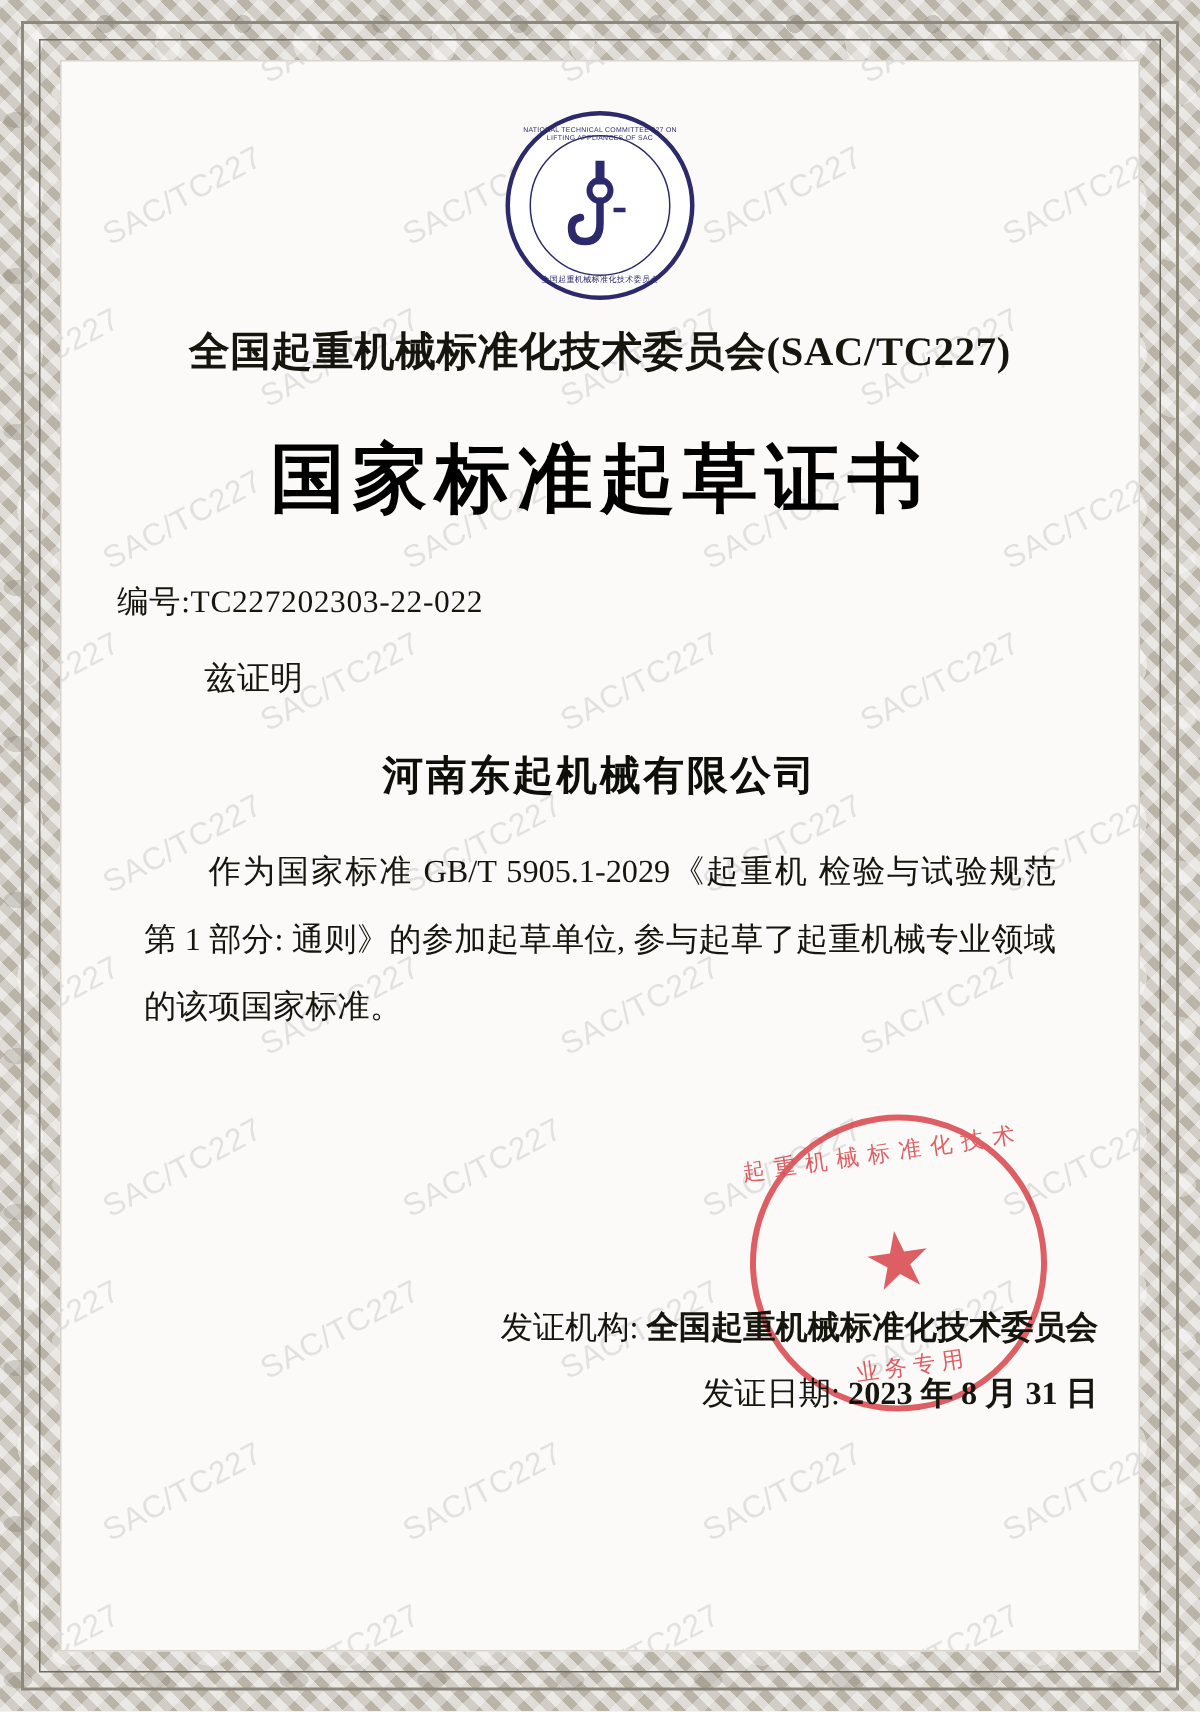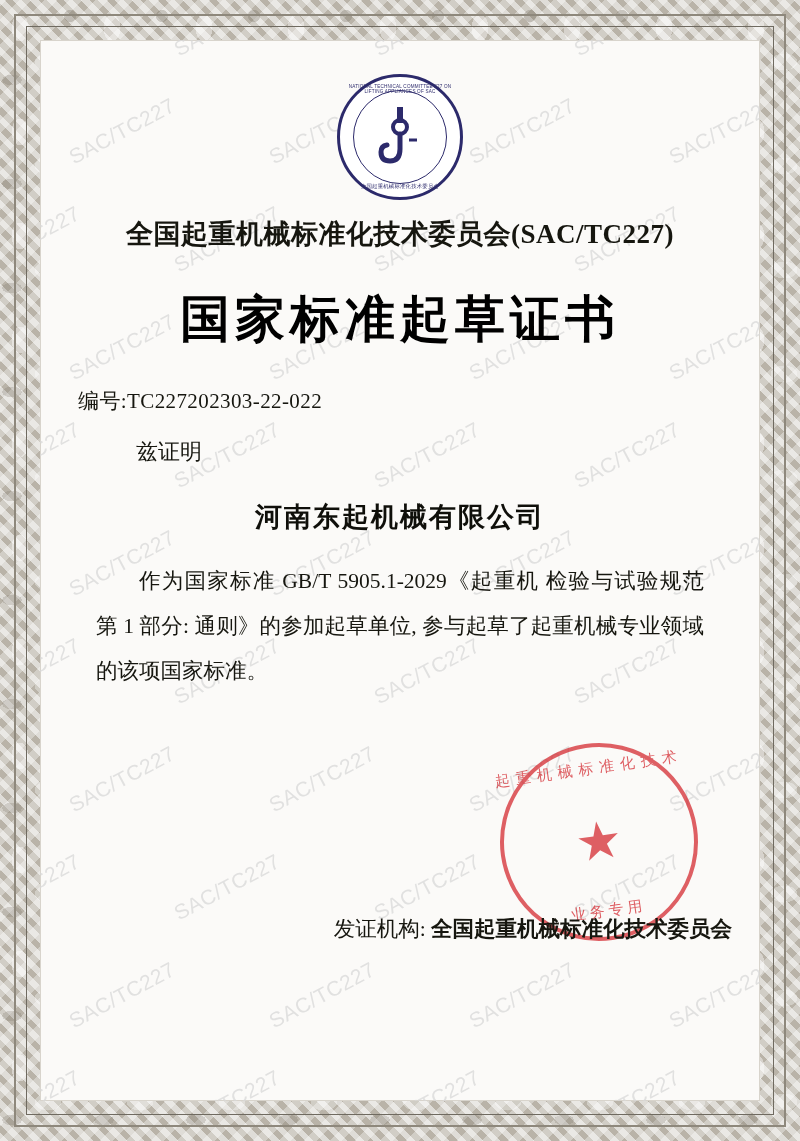--- a/index.html
+++ b/index.html
@@ -333,17 +333,21 @@
         <div class="seal-top-text">起重机械标准化技术</div>
         <div class="seal-star">★</div>
         <div class="seal-bottom-text">业务专用</div>
       </div>
 
       <div class="sign-block">
         <div class="issuer-line">
           <span class="label">发证机构:</span>
           <span class="value">全国起重机械标准化技术委员会</span>
         </div>
+        <div class="date-line">
+          <span class="label">发证日期:</span>
+          <span class="value">2023 年 8 月 31 日</span>
+        </div>
       </div>
 
     </div>
   </div>
 </div>
 
 </body></html>

